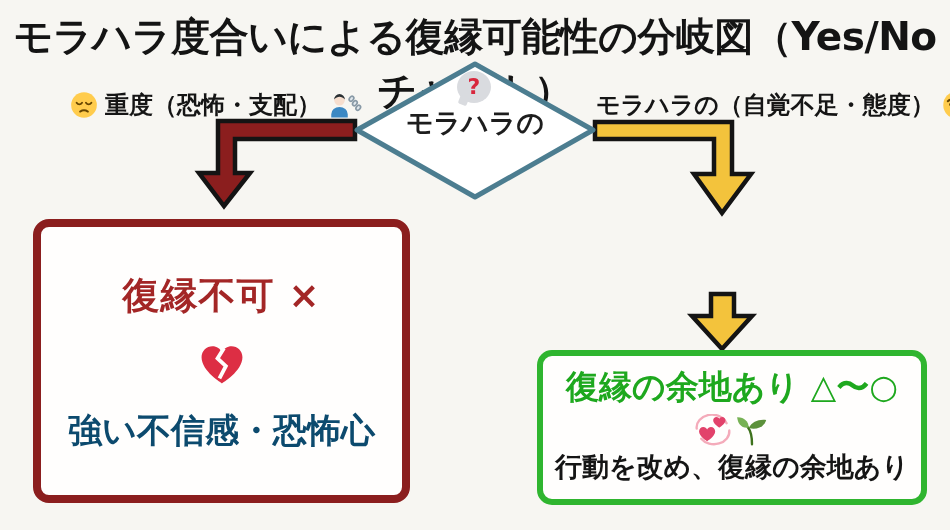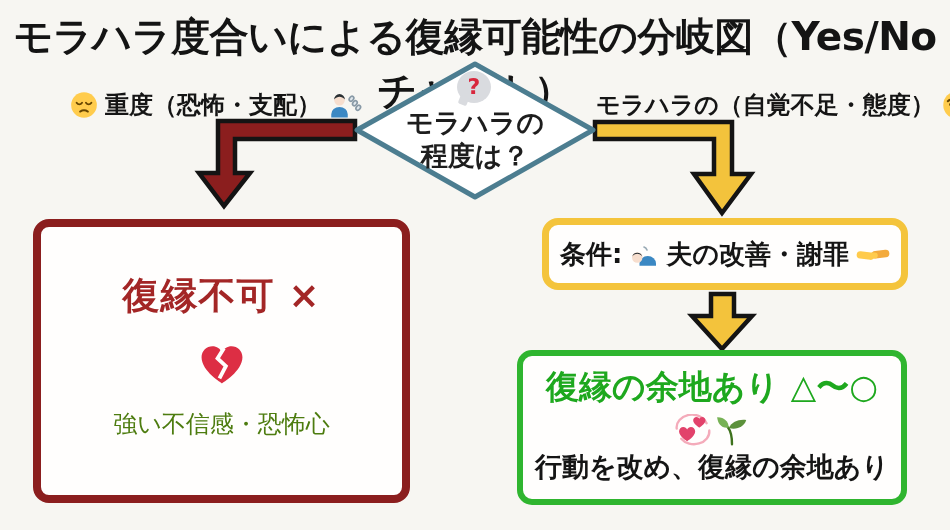--- a/index.html
+++ b/index.html
@@ -15,25 +15,25 @@
     font-size:27px;line-height:33px;font-weight:900;color:#1d1d1d;}
   .q-bubble{position:absolute;left:457px;top:71px;width:34px;height:32px;background:#d9dbdf;
     border-radius:50%;display:flex;align-items:center;justify-content:center;}
   .q-bubble::after{content:"";position:absolute;left:2px;bottom:-2px;width:9px;height:9px;
     background:#d9dbdf;border-radius:2px;transform:rotate(22deg);}
   .q-bubble span{color:#d8273d;font-size:22px;font-weight:900;line-height:1;}
   .box{position:absolute;background:#fffefd;box-sizing:border-box;}
   .box.red{left:33px;top:219px;width:377px;height:284px;border:8px solid #8b1e1e;border-radius:16px;
     display:flex;flex-direction:column;align-items:center;padding-top:44px;}
   .red-title{font-size:37px;font-weight:900;color:#a32626;letter-spacing:1px;}
-  .red-sub{font-size:24px;font-weight:400;color:#4d7c0f;margin-top:22px;}
+  .red-sub{font-size:34px;font-weight:700;color:#0c4a6e;margin-top:22px;}
   .box.red .big-icon{margin-top:24px;}
   .box.cond{left:542px;top:218px;width:366px;height:72px;border:7px solid #f4c43c;border-radius:16px;
     display:flex;align-items:center;justify-content:center;gap:7px;font-size:26px;font-weight:900;color:#151515;white-space:nowrap;}
-  .box.green{left:517px;top:350px;width:390px;height:155px;border:6px solid #2fb52f;border-radius:15px;
+  .box.green{left:537px;top:350px;width:390px;height:155px;border:6px solid #2fb52f;border-radius:15px;
     display:flex;flex-direction:column;align-items:center;padding-top:9px;}
   .green-title{font-size:33px;font-weight:900;color:#1ea81e;white-space:nowrap;}
   .green-icons{display:flex;align-items:flex-end;gap:2px;margin-top:1px;height:36px;}
   .green-sub{font-size:27px;font-weight:900;color:#151515;margin-top:2px;white-space:nowrap;}
   svg{display:block;}
 </style>
 </head>
 <body>
 
 <div class="canvas">
@@ -42,21 +42,20 @@
 
   <svg class="layer" viewBox="0 0 950 530" aria-hidden="true">
     <polygon points="355,121 218,121 218,173 199,173 224,206 250,173 235,173 235,139 355,139" fill="#8b1e1e" stroke="#141414" stroke-width="4.5" stroke-linejoin="miter"></polygon>
     <polygon points="595,122 732,122 732,174 751,174 722,213 694,174 714,174 714,139 595,139" fill="#f3c33c" stroke="#141414" stroke-width="4.5" stroke-linejoin="miter"></polygon>
     <polygon points="711,294 734,294 734,316 752,316 722,349 692,316 711,316" fill="#f3c33c" stroke="#141414" stroke-width="4.5" stroke-linejoin="miter"></polygon>
     <polygon points="475,64 593,130 475,197 357,130" fill="#ffffff" stroke="#4c7d90" stroke-width="5" stroke-linejoin="round"></polygon>
   </svg>
 
   <div class="decision-text">
     <div>モラハラの</div>
-    <div>程度は？</div>
   </div>
 
   <div class="q-bubble">
     <span>?</span>
   </div>
 
   <div class="branch-label left">
     <svg viewBox="0 0 36 36" width="28" height="28">
       <circle cx="18" cy="18" r="16.5" fill="#FFCC4D"></circle>
       <path d="M8.5 15 C10.5 18 13.5 18 15.5 15" stroke="#664500" stroke-width="2.4" fill="none" stroke-linecap="round"></path>
@@ -91,35 +90,20 @@
 
   <div class="box red">
     <div class="red-title">復縁不可 ×</div>
     <svg class="big-icon" viewBox="0 0 36 32" width="46" height="41">
       <path d="M18 30 C18 30 2 20.5 2 9.6 C2 4.6 6 1 10.5 1 C13.9 1 16.7 3 18 5.8 C19.3 3 22.1 1 25.5 1 C30 1 34 4.6 34 9.6 C34 20.5 18 30 18 30 Z" fill="#DD2E44"></path>
       <polyline points="19.5,2.5 14.5,10.5 21,16.5 16,26" stroke="#FFFEFD" stroke-width="3" fill="none"></polyline>
     </svg>
     <div class="red-sub">強い不信感・恐怖心</div>
   </div>
 
-  <div class="box cond">
-    <span>条件:</span>
-    <svg viewBox="0 0 40 36" width="30" height="27">
-      <path d="M14 33 v-3 a11 10 0 0 1 22 0 v3 Z" fill="#3B88C3"></path>
-      <circle cx="11" cy="22" r="7" fill="#F7DECE"></circle>
-      <path d="M4.4 20.5 a7 7 0 0 1 13.2 0 c-2-2.6-4.4-3.6-6.6-3.6 c-2.2 0-4.6 1-6.6 3.6 Z" fill="#292F33"></path>
-      <path d="M20 8 q3 1 4 4" stroke="#99AAB5" stroke-width="2.2" fill="none" stroke-linecap="round"></path>
-    </svg>
-    <span>夫の改善・謝罪</span>
-    <svg viewBox="0 0 50 30" width="34" height="21">
-      <rect x="1" y="11" width="26" height="11" rx="5.5" fill="#FFCB4C" transform="rotate(7 14 16)"></rect>
-      <rect x="23" y="9" width="26" height="11" rx="5.5" fill="#F3AA3C" transform="rotate(-7 36 14)"></rect>
-      <rect x="20" y="12" width="12" height="9" rx="4.5" fill="#FFCB4C"></rect>
-    </svg>
-  </div>
 
   <div class="box green">
     <div class="green-title">復縁の余地あり △〜○</div>
     <div class="green-icons">
       <svg viewBox="0 0 42 36" width="38" height="33">
         <path d="M3 16 A17 14 0 0 1 36 10" stroke="#F4ABBA" stroke-width="2.6" fill="none" stroke-linecap="round"></path>
         <path d="M39 18 A17 14 0 0 1 8 27" stroke="#F4ABBA" stroke-width="2.6" fill="none" stroke-linecap="round"></path>
         <g fill="#E2426B">
           <path transform="translate(20,2) scale(0.8)" d="M10 16 C10 16 1.5 11 1.5 5.8 C1.5 3.2 3.6 1.2 6 1.2 C7.8 1.2 9.3 2.2 10 3.7 C10.7 2.2 12.2 1.2 14 1.2 C16.4 1.2 18.5 3.2 18.5 5.8 C18.5 11 10 16 10 16 Z"></path>
           <path transform="translate(4,13) scale(1.05)" d="M10 16 C10 16 1.5 11 1.5 5.8 C1.5 3.2 3.6 1.2 6 1.2 C7.8 1.2 9.3 2.2 10 3.7 C10.7 2.2 12.2 1.2 14 1.2 C16.4 1.2 18.5 3.2 18.5 5.8 C18.5 11 10 16 10 16 Z"></path>

